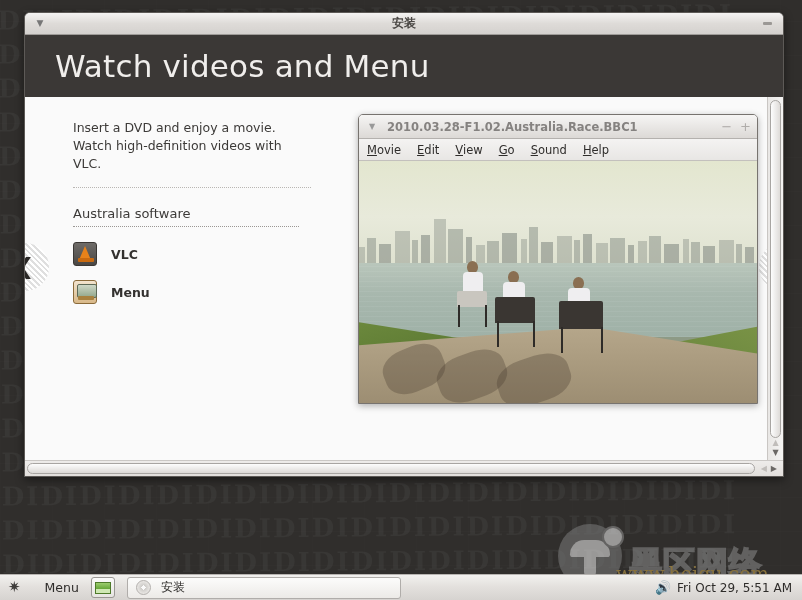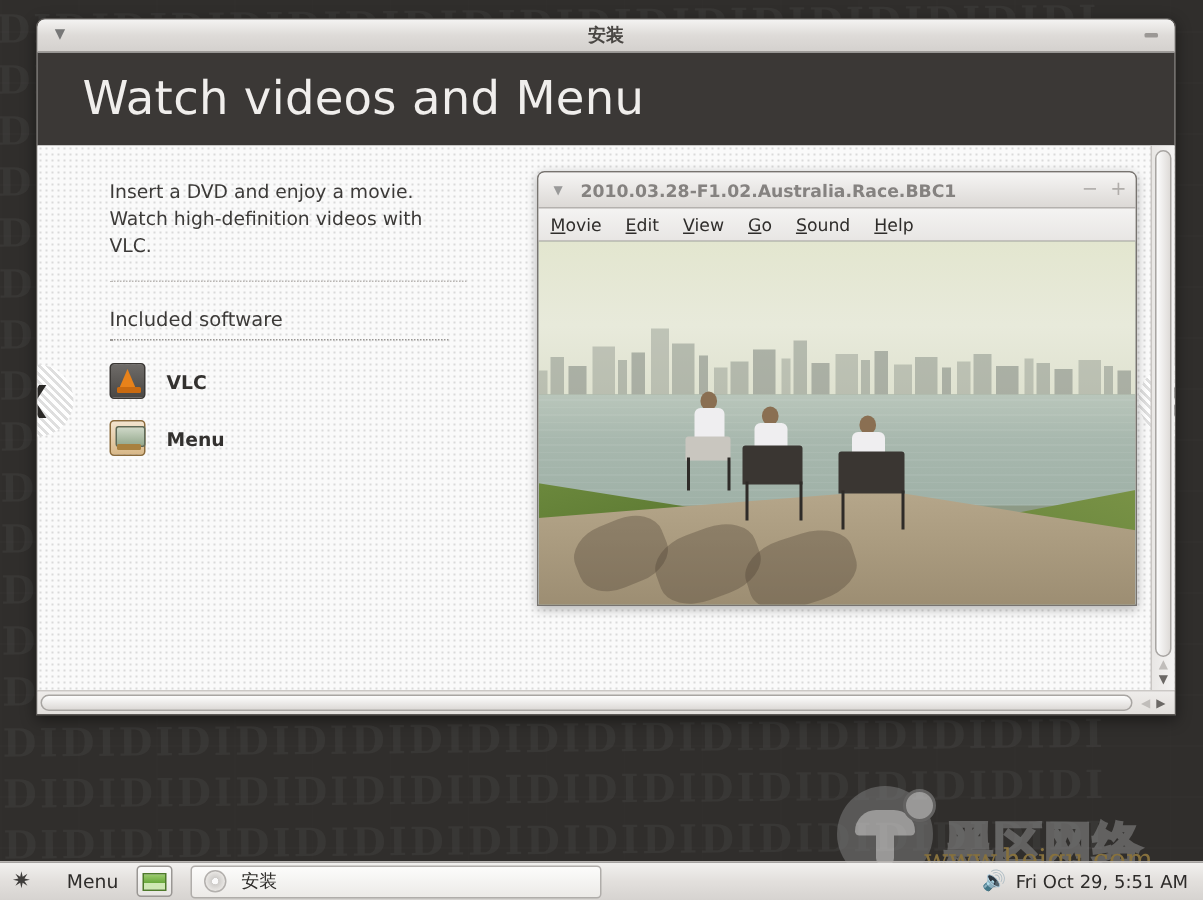--- a/index.html
+++ b/index.html
@@ -644,21 +644,21 @@
   </div>
 
   <div class="slide-header">
     <h1>Watch videos and Menu</h1>
   </div>
 
   <div class="slide-body">
 
     <div class="slide-left">
       <div class="slide-desc">Insert a DVD and enjoy a movie. Watch high-definition videos with VLC.</div>
-      <div class="sw-heading">Included software</div>
+      <div class="sw-heading">Australia software</div>
       <div class="sw-list">
         <div class="sw-item">
           <div class="swicon vlc"></div>
           <div class="label">VLC</div>
         </div>
         <div class="sw-item">
           <div class="swicon totem"></div>
           <div class="label">Menu</div>
         </div>
       </div>

